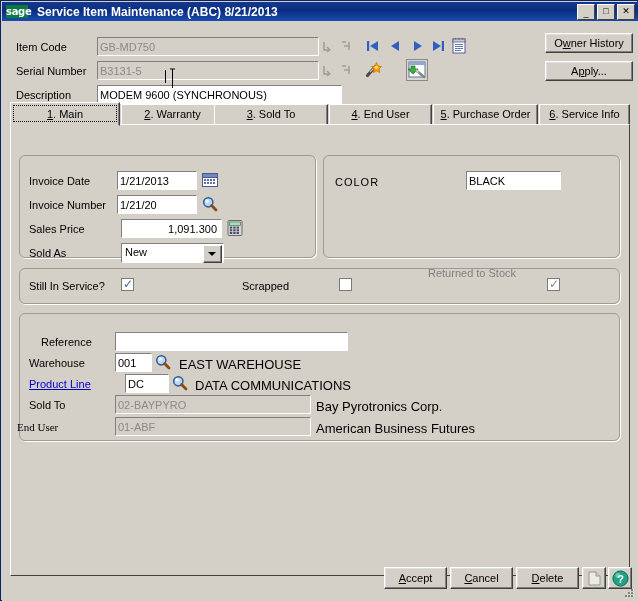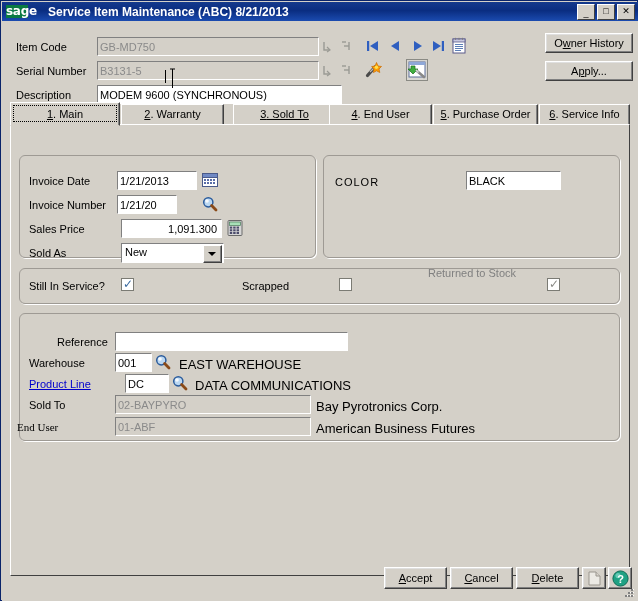--- a/index.html
+++ b/index.html
@@ -32,24 +32,24 @@
   .titlebar {
     position: absolute;
     left: 1px; top: 1px;
     width: 636px; height: 19px;
     background: linear-gradient(to bottom, #14398c 0%, #0a2d81 45%, #1b4bb0 100%);
     display: flex;
     align-items: center;
   }
   .sage-logo {
     width: 22px; height: 13px;
-    margin-left: 4px; margin-right: 20px;
+    margin-left: 4px; margin-right: 9px;
     background: #0a7a43;
     color: #ffffff;
-    font-size: 12px;
+    font-size: 10px;
     font-weight: bold;
     line-height: 13px;
     text-align: center;
     letter-spacing: -0.3px;
     font-family: "DejaVu Sans", sans-serif;
   }
   .title-text {
     color: #ffffff;
     font-size: 12px;
     font-weight: bold;
@@ -418,21 +418,21 @@
       <button class="btn" style="left:543px; top:40px; width:88px; height:20px;">A<u>p</u>ply...</button>
 
       <div class="tabstrip">
         <div class="tab active" style="left:0px; width:110px;">
           <span><u>1</u></span><span>. Main</span>
           <span class="focusring"></span>
         </div>
         <div class="tab" style="left:111px; width:103px;">
           <span><u>2</u></span><span>. Warranty</span>
         </div>
-        <div class="tab" style="left:223px; width:103px;text-decoration:underline;">
+        <div class="tab" style="left:204px; width:114px;">
           <span><u>3</u></span><span>. Sold To</span>
         </div>
         <div class="tab" style="left:319px; width:103px;">
           <span><u>4</u></span><span>. End User</span>
         </div>
         <div class="tab" style="left:423px; width:105px;">
           <span><u>5</u></span><span>. Purchase Order</span>
         </div>
         <div class="tab" style="left:529px; width:91px;">
           <span><u>6</u></span><span>. Service Info</span>
@@ -456,21 +456,21 @@
                 <rect x="11" y="7" width="2" height="2"></rect>
               <rect x="2" y="10" width="2" height="2"></rect>
                 <rect x="5" y="10" width="2" height="2"></rect>
                 <rect x="8" y="10" width="2" height="2"></rect>
                 <rect x="11" y="10" width="2" height="2"></rect>
             </g>
           </svg>
         </div>
 
         <div class="lbl" style="left:18px; top:74px;">Invoice Number</div>
-        <input class="fld" style="left: 106px; top: 70px; width: 60px;" value="1/21/20">
+        <input class="fld" style="left: 106px; top: 70px; width: 80px;" value="1/21/20">
         <div class="icn" style="left:191px; top:71px;">
           <svg width="16" height="16" viewBox="0 0 16 16">
             <circle cx="6.3" cy="6.3" r="4.6" fill="#bcd8f2" stroke="#2b5c9c" stroke-width="1.5"></circle>
             <circle cx="5" cy="5" r="1.8" fill="#ffffff" opacity="0.85"></circle>
             <path d="M9.6 9.6 L14 14" stroke="#8a4a18" stroke-width="2.8" stroke-linecap="round"></path>
           </svg>
         </div>
 
         <div class="lbl" style="left:18px; top:98px;">Sales Price</div>
         <input class="fld num" style="left: 110px; top: 94px; width: 101px;" value="1,091.300">
@@ -509,21 +509,21 @@
         </div>
         <div class="lbl" style="left:231px; top:155px;">Scrapped</div>
         <div class="cbx" style="left:328px; top:153px;"></div>
         <div class="lbl dis" style="left:417px; top:142px;">Returned to Stock</div>
         <div class="cbx dis" style="left:536px; top:153px;">
           <span class="mark">✓</span>
         </div>
 
         <div class="grp" style="left:8px; top:188px; width:601px; height:128px;"></div>
 
-        <div class="lbl" style="left:34px; top:211px;padding-left:12px;">Reference</div>
+        <div class="lbl" style="left:18px; top:211px;padding-left:12px;">Reference</div>
         <input class="fld" style="left: 104px; top: 207px; width: 233px;" value="">
 
         <div class="lbl" style="left:18px; top:232px;">Warehouse</div>
         <input class="fld" style="left: 104px; top: 228px; width: 37px;" value="001">
         <div class="icn" style="left:144px; top:229px;">
           <svg width="16" height="16" viewBox="0 0 16 16">
             <circle cx="6.3" cy="6.3" r="4.6" fill="#bcd8f2" stroke="#2b5c9c" stroke-width="1.5"></circle>
             <circle cx="5" cy="5" r="1.8" fill="#ffffff" opacity="0.85"></circle>
             <path d="M9.6 9.6 L14 14" stroke="#8a4a18" stroke-width="2.8" stroke-linecap="round"></path>
           </svg>

